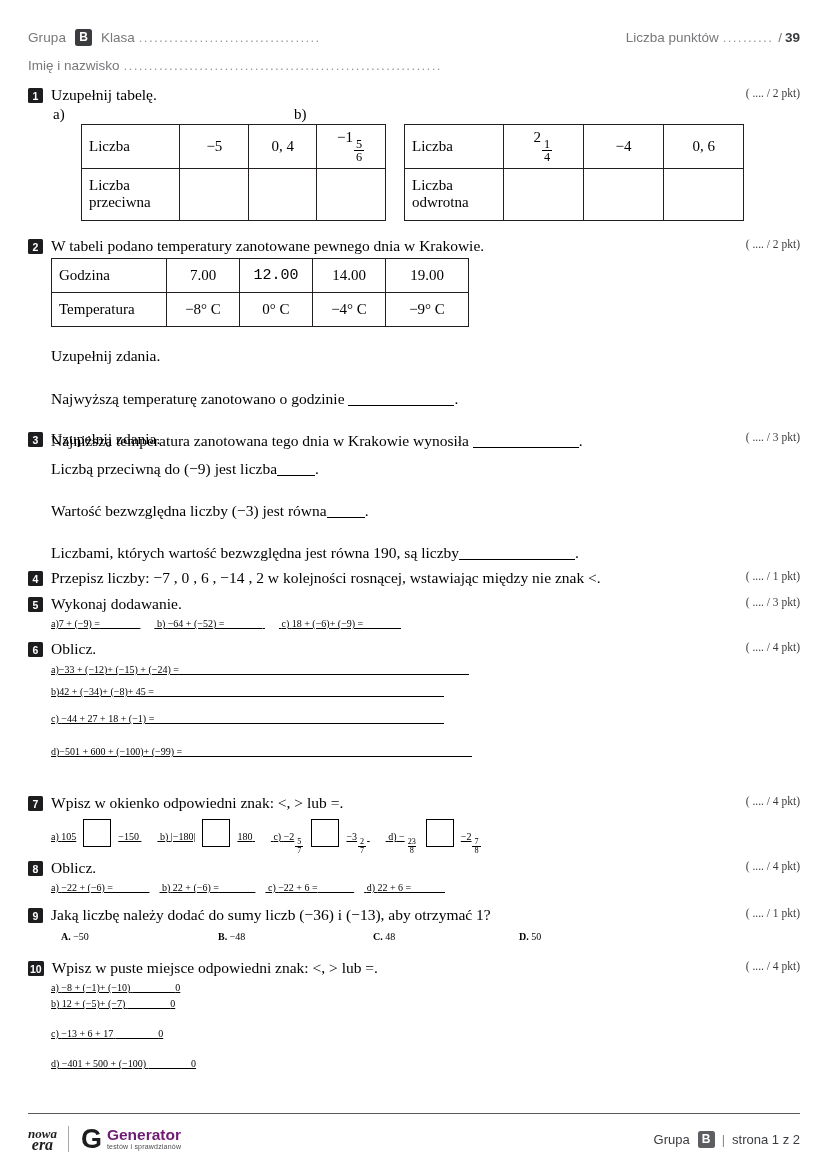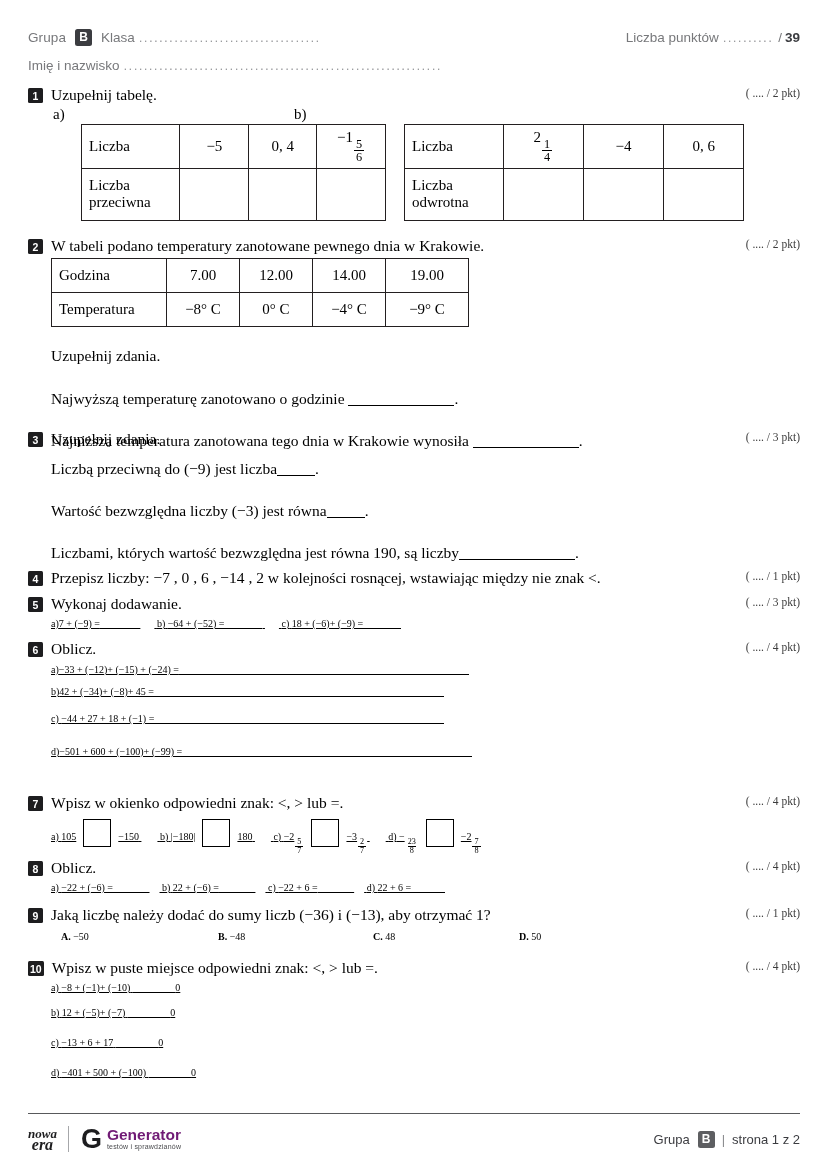--- a/index.html
+++ b/index.html
@@ -312,21 +312,21 @@
     <div class="ex-head">
       <span class="num">2</span>
       <span class="ex-title">W tabeli podano temperatury zanotowane pewnego dnia w Krakowie.</span>
       <span class="pkt">( .... / 2 pkt)</span>
     </div>
     <table class="wtab" style="margin-left:23px; margin-top:3px;">
       <tbody>
           <tr>
         <td class="lbl" style="width:100px; height:25px;">Godzina</td>
         <td class="val" style="width:58px;">7.00</td>
-        <td class="val" style="width:58px;">12.00</td>
+        <td class="val" style="width:58px;font-family:Liberation Mono, monospace;">12.00</td>
         <td class="val" style="width:58px;">14.00</td>
         <td class="val" style="width:68px;">19.00</td>
       </tr>
       <tr>
         <td class="lbl" style="height:25px;">Temperatura</td>
         <td class="val">−8° C</td>
         <td class="val">0° C</td>
         <td class="val">−4° C</td>
         <td class="val">−9° C</td>
       </tr>
@@ -484,21 +484,21 @@
 
   <div class="ex" style="top:958px;">
     <div class="ex-head">
       <span class="num">10</span>
       <span class="ex-title">Wpisz w puste miejsce odpowiedni znak: &lt;, &gt; lub =.</span>
       <span class="pkt">( .... / 4 pkt)</span>
     </div>
     <div class="sub" style="margin-top:5px;">
       <span>a)</span> <span class="m">−8 + (−1)+ (−10)</span> <span class="blank-s" style="width:40px;"></span> <span class="m">0</span>
     </div>
-    <div class="sub" style="margin-top:14px;">
+    <div class="sub" style="margin-top:5px;">
       <span>b)</span> <span class="m">12 + (−5)+ (−7)</span> <span class="blank-s" style="width:40px;"></span> <span class="m">0</span>
     </div>
     <div class="sub" style="margin-top:19px;">
       <span>c)</span> <span class="m">−13 + 6 + 17</span> <span class="blank-s" style="width:40px;"></span> <span class="m">0</span>
     </div>
     <div class="sub" style="margin-top:19px;">
       <span>d)</span> <span class="m">−401 + 500 + (−100)</span> <span class="blank-s" style="width:40px;"></span> <span class="m">0</span>
     </div>
   </div>
 

